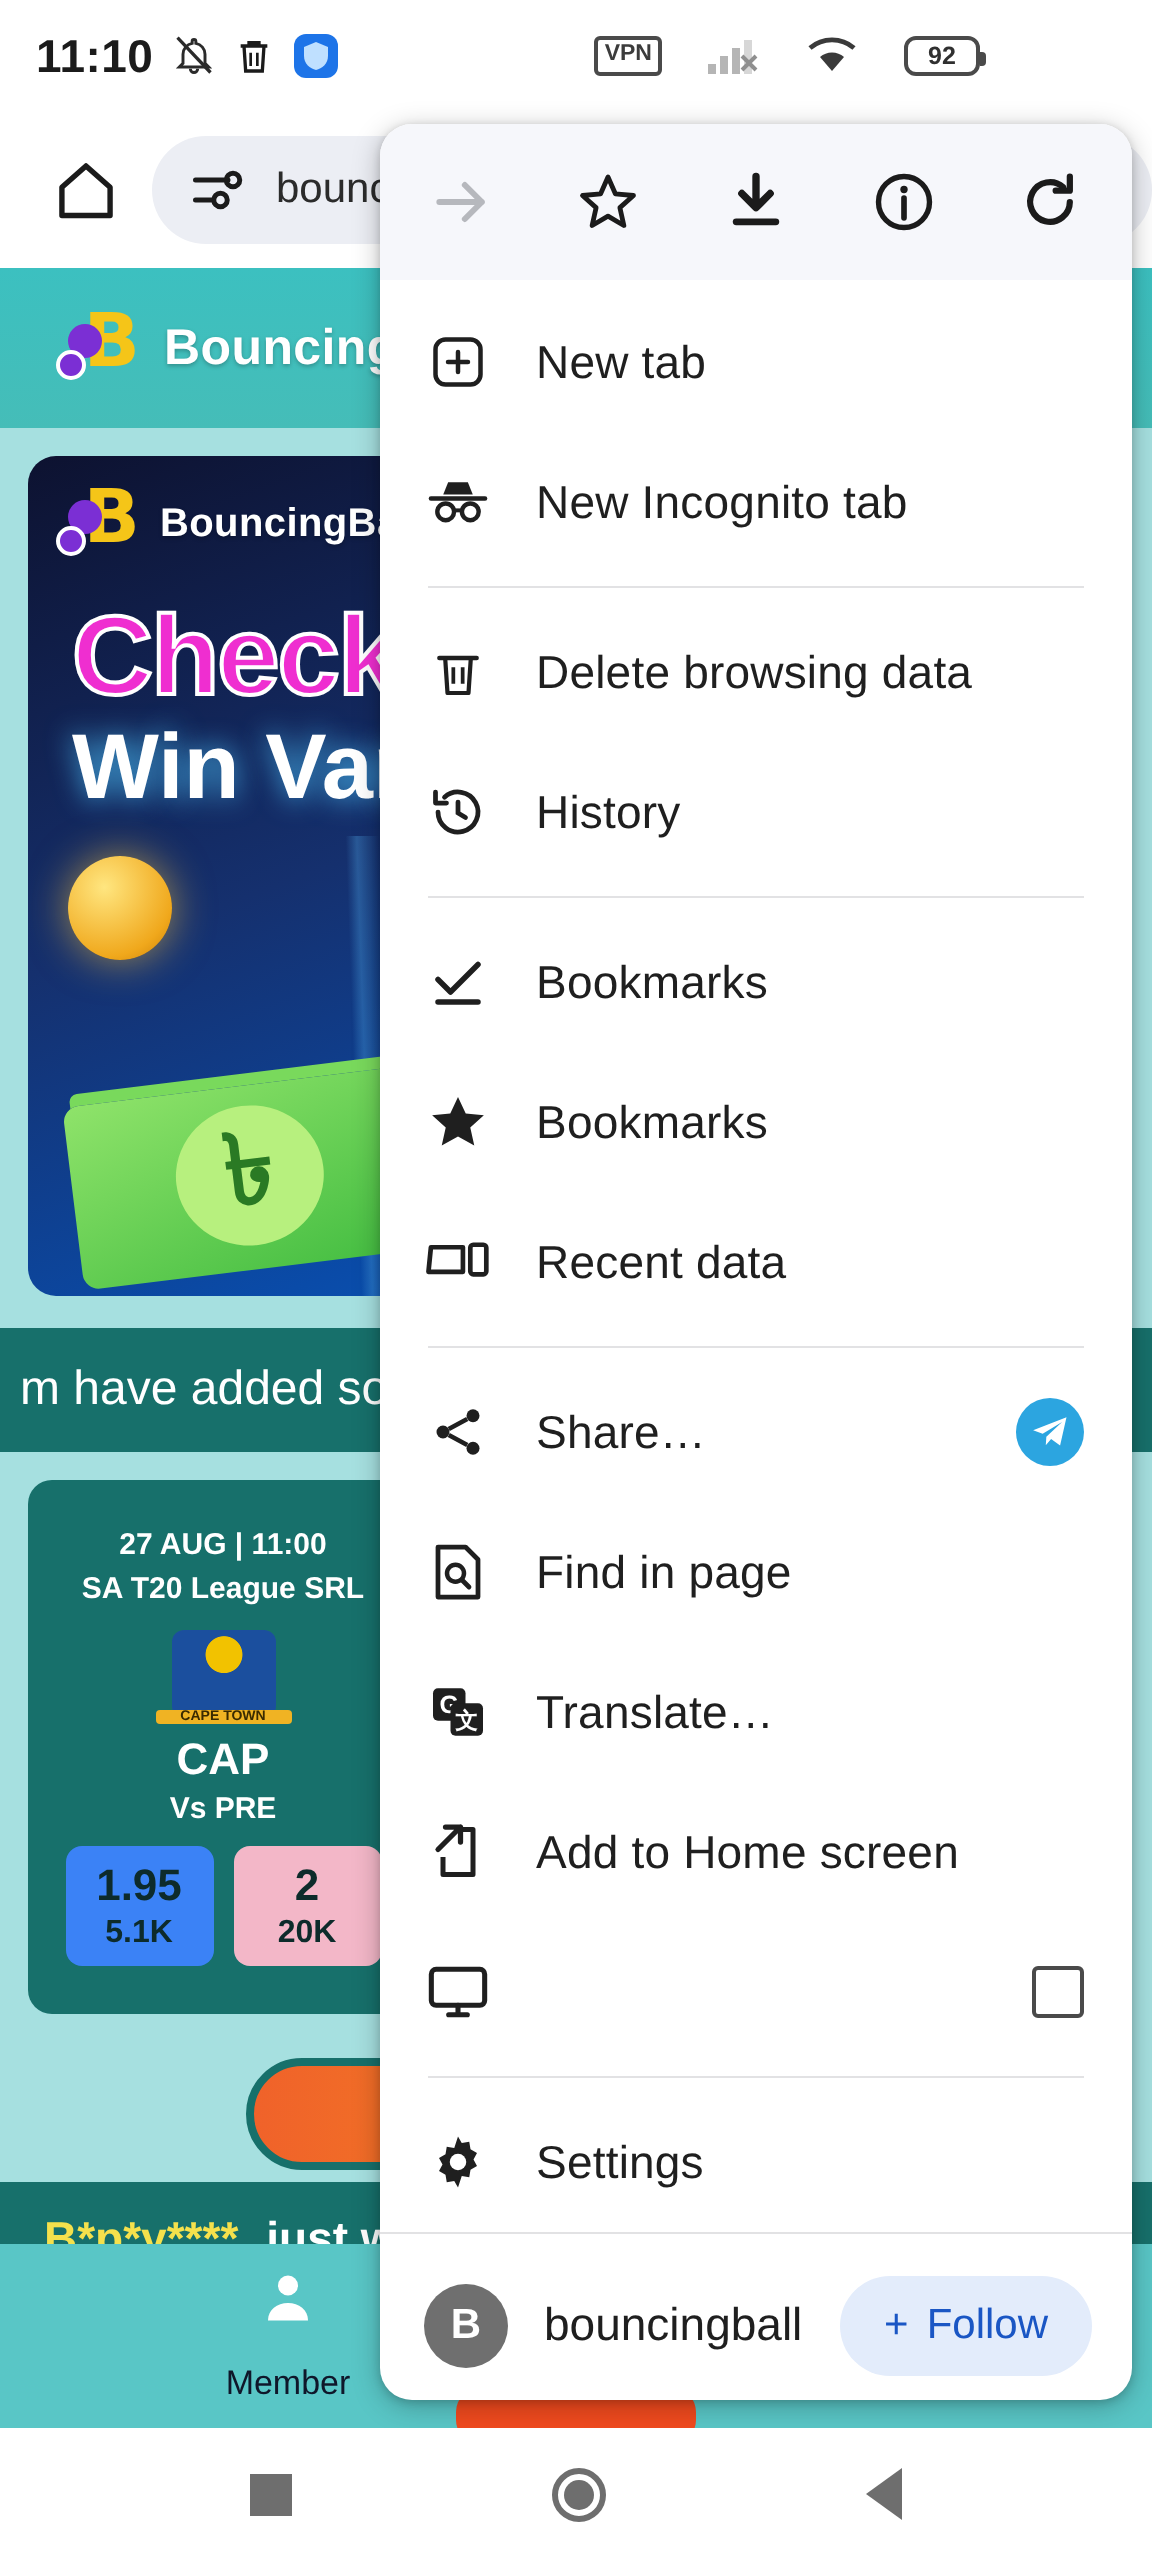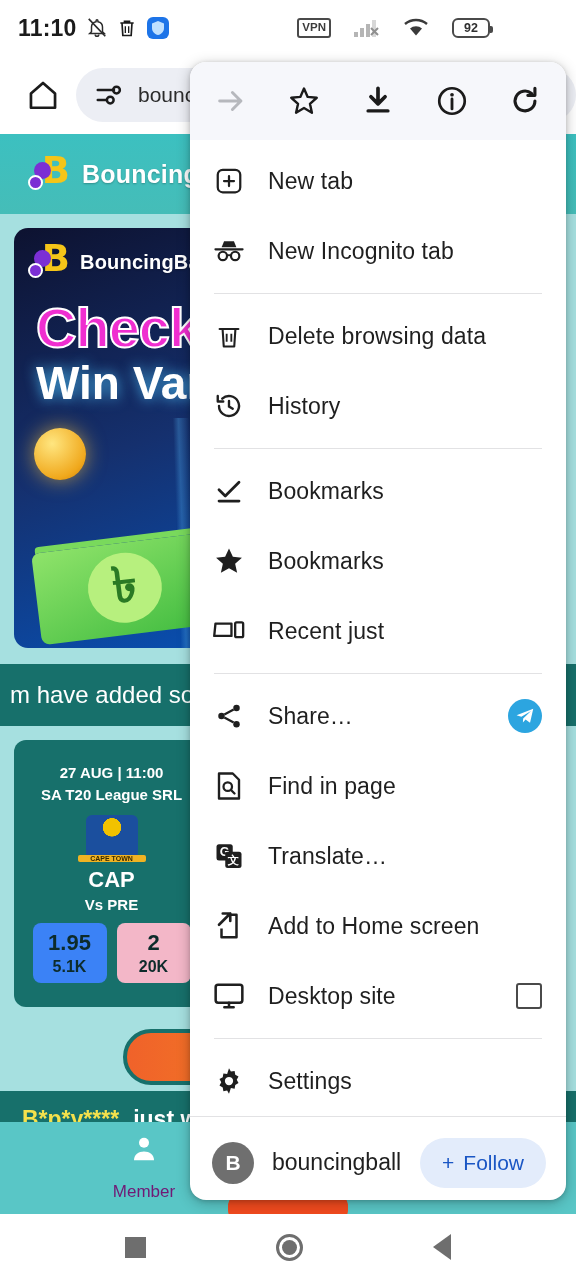--- a/index.html
+++ b/index.html
@@ -169,21 +169,21 @@
     margin-top:6px;height:56px;background:#17706b;display:flex;align-items:center;
     gap:14px;padding-left:22px;
   }
   .win-name{ font-size:23px;font-weight:800;color:#f5e14c; }
   .win-txt{ font-size:23px;font-weight:800;color:#fff; }
 
   .bottom-nav{
     position:absolute;left:0;bottom:0;width:576px;height:92px;background:#59c6c6;
     display:flex;
   }
-  .bn-item{ flex:1;display:flex;flex-direction:column;align-items:center;justify-content:center;gap:18px;color:#701a75; }
+  .bn-item{ flex:1;display:flex;flex-direction:column;align-items:center;justify-content:center;gap:18px;color:#0f172a; }
   .bn-item span{ font-size:17px; }
   .bn-fab{
     position:absolute;left:50%;transform:translateX(-50%);bottom:-8px;
     width:120px;height:28px;background:#f04a1e;border-radius:12px;
   }
 
   
   #menu{
     position:absolute; left:190px; top:62px; width:376px; height:1138px;
     background:#ffffff; border-radius:16px;
@@ -485,21 +485,21 @@
       <span class="mi-label">Bookmarks</span>
     </div>
 
     <div class="mi">
       <span class="mi-ico">
         <svg width="32" height="28" viewBox="0 0 26 20">
           <path d="M2 4h13v10H1z" fill="none" stroke="#1f1f1f" stroke-width="1.9" stroke-linejoin="round"></path>
           <rect x="18" y="3" width="6.5" height="12" rx="1.2" fill="none" stroke="#1f1f1f" stroke-width="1.9"></rect>
         </svg>
       </span>
-      <span class="mi-label">Recent just</span>
+      <span class="mi-label">Recent data</span>
     </div>
 
     <div class="sep"></div>
 
     <div class="mi">
       <span class="mi-ico">
         <svg width="30" height="30" viewBox="0 0 24 24">
           <circle cx="18" cy="5.5" r="2.6" fill="#1f1f1f"></circle>
           <circle cx="6" cy="12" r="2.6" fill="#1f1f1f"></circle>
           <circle cx="18" cy="18.5" r="2.6" fill="#1f1f1f"></circle>
@@ -549,21 +549,20 @@
       <span class="mi-label">Add to Home screen</span>
     </div>
 
     <div class="mi">
       <span class="mi-ico">
         <svg width="32" height="30" viewBox="0 0 24 22">
           <rect x="2" y="2.5" width="20" height="13.5" rx="1.8" fill="none" stroke="#1f1f1f" stroke-width="1.9"></rect>
           <path d="M12 16v3.5M8.5 19.5h7" stroke="#1f1f1f" stroke-width="1.9" stroke-linecap="round"></path>
         </svg>
       </span>
-      <span class="mi-label">Desktop site</span>
       <span class="mi-trail">
         <span class="chk"></span>
       </span>
     </div>
 
     <div class="sep"></div>
 
     <div class="mi">
       <span class="mi-ico">
         <svg width="30" height="30" viewBox="0 0 24 24">

